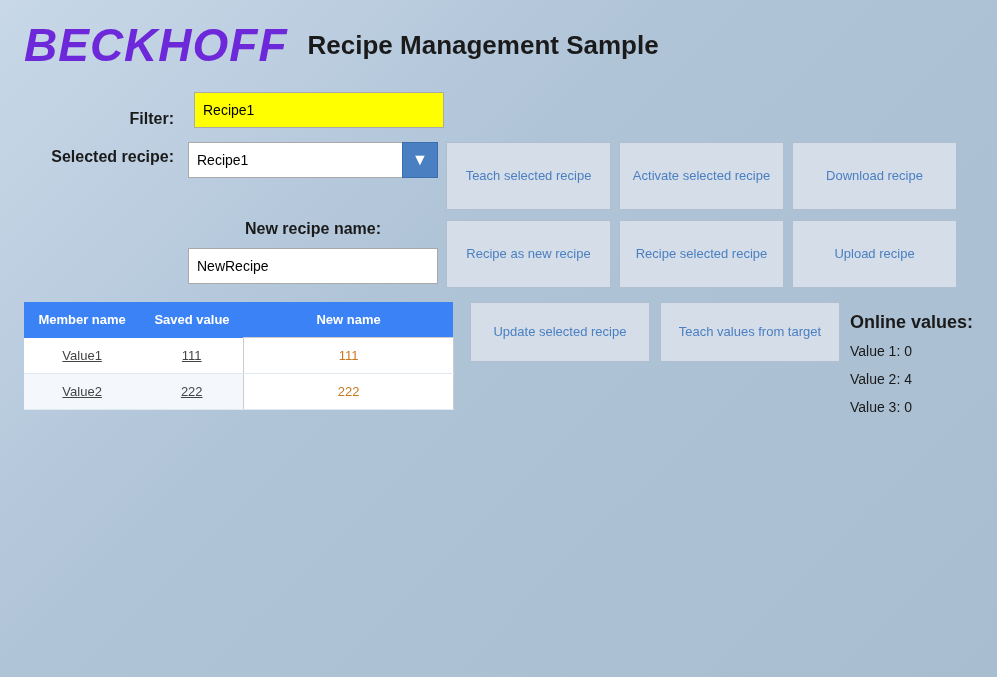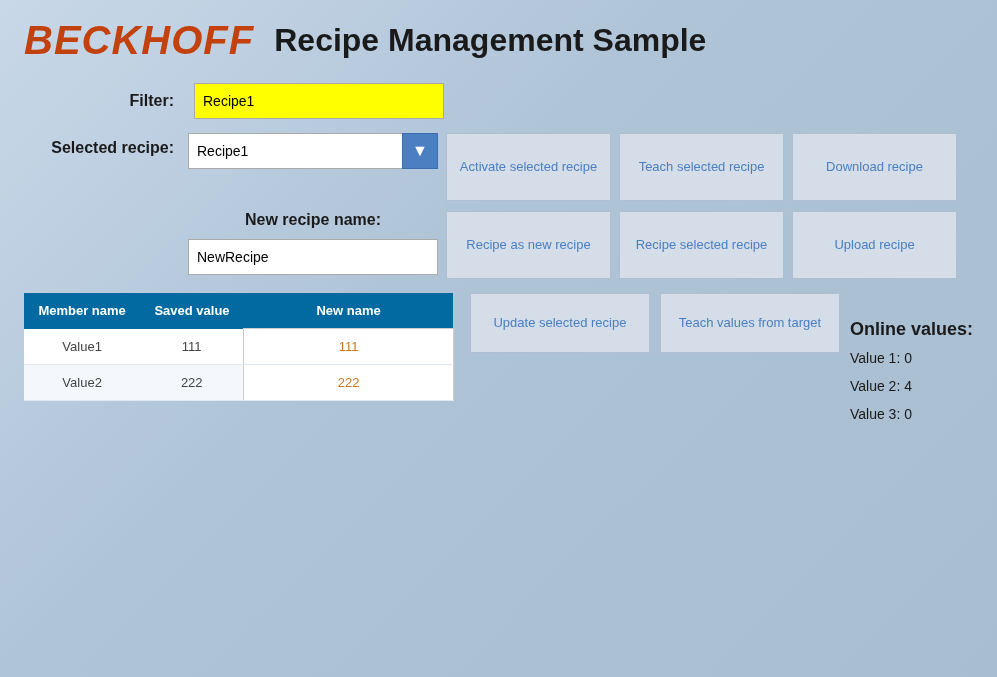--- a/index.html
+++ b/index.html
@@ -14,40 +14,40 @@
     }
 
     .header {
       display: flex;
       align-items: center;
       padding: 18px 24px 10px 24px;
       gap: 20px;
     }
 
     .logo {
-      font-size: 40px;
+      font-size: 46px;
       font-weight: 900;
-      color: #c2410c;
+      color: #6d28d9;
       font-style: italic;
       letter-spacing: 1px;
     }
 
     .app-title {
-      font-size: 32px;
+      font-size: 26px;
       font-weight: bold;
       color: #1a1a1a;
     }
 
     .main-content {
       padding: 10px 24px 10px 24px;
     }
 
     .form-row {
       display: flex;
-      align-items: center;
+      align-items: flex-end;
       margin-bottom: 14px;
       gap: 10px;
     }
 
     .form-label {
       width: 160px;
       font-size: 16px;
       font-weight: bold;
       color: #1a1a1a;
       text-align: right;
@@ -147,21 +147,21 @@
     .table-section {
       flex: 1;
     }
 
     .data-table {
       width: 100%;
       border-collapse: collapse;
     }
 
     .data-table thead tr {
-      background: #0369a1;
+      background: #3b82f6;
       color: white;
     }
 
     .data-table thead th {
       padding: 10px 12px;
       font-size: 13px;
       font-weight: bold;
       text-align: center;
     }
 
@@ -172,20 +172,21 @@
     .data-table tbody tr:nth-child(even) {
       background: #f4f8fc;
     }
 
     .data-table tbody td {
       padding: 10px 12px;
       text-align: center;
       font-size: 13px;
       color: #444;
       border-bottom: 1px solid #e0e8f0;
+      text-decoration: underline;
     }
 
     .new-value-cell {
       background: white;
       border: 1px solid #ccc;
     }
 
     .new-value-input {
       border: none;
       background: transparent;
@@ -205,21 +206,20 @@
 
     .online-values-section {
       margin-top: 10px;
     }
 
     .online-values-title {
       font-size: 18px;
       font-weight: bold;
       color: #1a1a1a;
       margin-bottom: 10px;
-      margin-top: 16px;
     }
 
     .online-value-item {
       font-size: 14px;
       color: #1a1a1a;
       margin-bottom: 12px;
     }
 
     .form-rows-section {
       margin-bottom: 8px;
@@ -246,22 +246,22 @@
       <span class="form-label" style="padding-top:6px;">Selected recipe:</span>
       <div style="display:flex; flex-direction:column; gap:10px;">
 
         <div style="display:flex; gap:8px; align-items:stretch;">
           <div class="recipe-select-wrapper">
             <div class="recipe-select-text">Recipe1</div>
             <button class="recipe-select-btn">
               <span>▼</span>
             </button>
           </div>
+          <button class="action-btn">Teach selected recipe</button>
           <button class="action-btn">Activate selected recipe</button>
-          <button class="action-btn">Teach selected recipe</button>
           <button class="action-btn">Download recipe</button>
         </div>
 
         <div style="display:flex; gap:8px; align-items:stretch;">
           <div style="display:flex; align-items:center; gap:10px;flex-direction:column;">
             <span style="font-size:16px; font-weight:bold; color:#1a1a1a; white-space:nowrap;">New recipe name:</span>
             <input type="text" class="new-recipe-input" value="NewRecipe" style="">
           </div>
           <button class="action-btn">Recipe as new recipe</button>
           <button class="action-btn">Recipe selected recipe</button>

